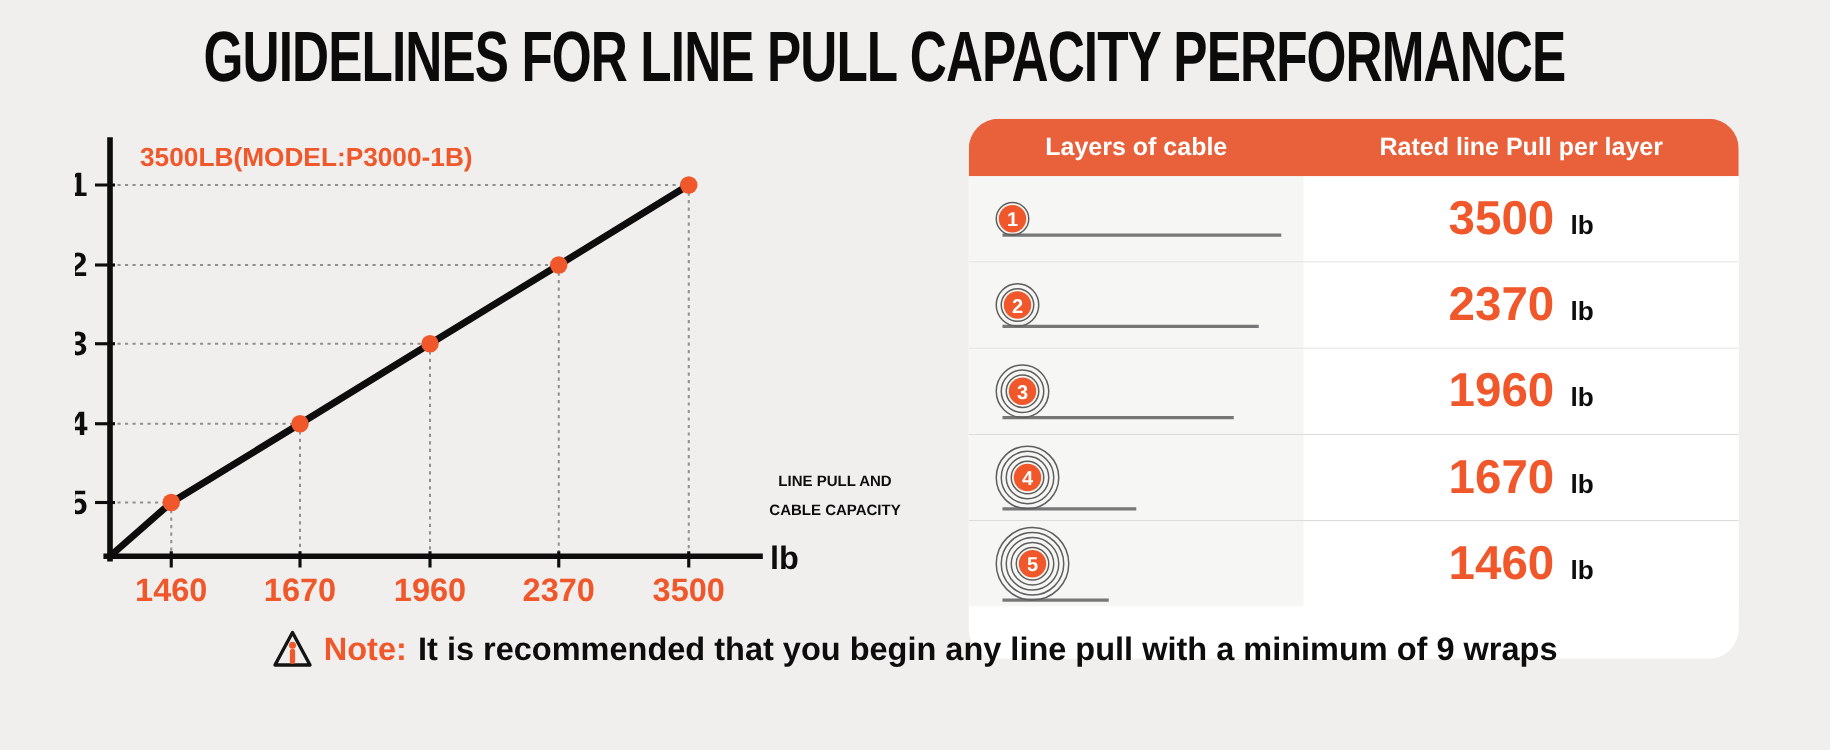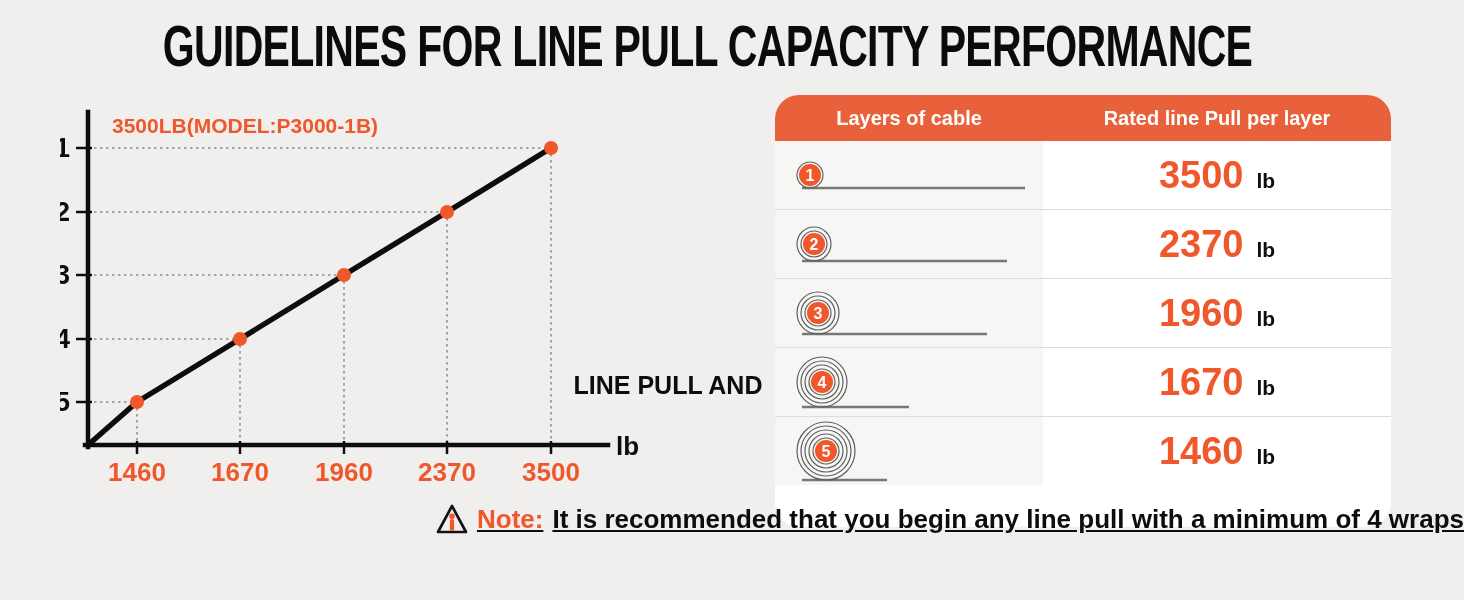--- a/index.html
+++ b/index.html
@@ -27,21 +27,21 @@
   #chart .c-title{font:bold 21px "Liberation Sans",sans-serif;}
   #chart .axis{stroke:var(--ink);stroke-width:4.5;stroke-linecap:square;}
   #chart .tick{stroke:var(--ink);stroke-width:2.5;}
   #chart .dot-line{stroke:#8F8F8F;stroke-width:1.6;stroke-dasharray:2.5 3.5;fill:none;}
   #chart .data-line{fill:none;stroke:var(--ink);stroke-width:5.5;stroke-linejoin:round;stroke-linecap:round;}
   #chart .ylab{font:bold 27px "Liberation Sans",sans-serif;fill:var(--ink);}
   #chart .xlab{font:bold 26px "Liberation Sans",sans-serif;fill:var(--accent);}
   #chart .unit{font:bold 26px "Liberation Sans",sans-serif;fill:var(--ink);}
   .axis-caption{
     position:absolute;left:572px;top:374px;width:192px;text-align:center;
-    font-weight:bold;font-size:25px;line-height:23px;color:var(--ink);
+    font-weight:bold;font-size:12px;line-height:23px;color:var(--ink);
   }
   .axis-caption span{display:block;}
   
   .cap-table{
     position:absolute;left:775px;top:95px;width:616px;height:432px;
     border-radius:24px;overflow:hidden;background:#fff;
     display:flex;flex-direction:column;
   }
   .thead{display:flex;flex:none;height:46px;background:var(--header-bg);color:#fff;
     font-weight:bold;font-size:20px;}
@@ -50,21 +50,21 @@
   .th.right{flex:1;}
   .trow{display:flex;flex:1;min-height:0;}
   .trow + .trow{border-top:1px solid #DCDCDC;}
   .tcell-left{width:268px;background:var(--left-col-bg);display:flex;align-items:center;}
   .tcell-right{flex:1;background:#fff;display:flex;align-items:center;justify-content:center;}
   .valwrap{display:flex;align-items:baseline;gap:13px;}
   .val{font-size:38px;font-weight:bold;color:var(--accent);line-height:1;}
   .unitsm{font-size:21px;font-weight:bold;color:var(--ink);}
   
   .note{position:absolute;top:503px;left:0;width:100%;font-weight:bold;font-size:26px;color:var(--ink);}
-  .note-line1{display:flex;align-items:center;justify-content:flex-end;gap:9px;text-decoration:underline;}
+  .note-line1{display:flex;align-items:center;justify-content:center;gap:9px;}
   .note-label{color:var(--accent);}
   .note-line2{margin-top:6px;text-align:center;}
   .warn-icon{flex:none;display:block;}
 </style>
 </head>
 <body>
 
 <div class="title-wrap">
   <h1 class="title">GUIDELINES FOR LINE PULL CAPACITY PERFORMANCE</h1>
 </div>
@@ -107,20 +107,21 @@
     <circle cx="77" cy="307" r="7" fill="#F0582B"></circle>
     <circle cx="180" cy="244" r="7" fill="#F0582B"></circle>
     <circle cx="284" cy="180" r="7" fill="#F0582B"></circle>
     <circle cx="387" cy="117" r="7" fill="#F0582B"></circle>
     <circle cx="491" cy="53" r="7" fill="#F0582B"></circle>
     <text x="52" y="38" class="c-title" fill="#F0582B">3500LB(MODEL:P3000-1B)</text>
   </svg>
 
 <div class="axis-caption">
   <span>LINE PULL AND</span>
+  <span>CABLE CAPACITY</span>
 </div>
 
 <div class="cap-table">
   <div class="thead">
     <div class="th left">Layers of cable</div>
     <div class="th right">Rated line Pull per layer</div>
   </div>
   <div id="tbody">
       <div class="trow">
         <div class="tcell-left">
@@ -216,15 +217,15 @@
 </div>
 
 <div class="note">
   <div class="note-line1">
     <svg class="warn-icon" width="32" height="33" viewBox="0 0 32 33">
       <path d="M16 3 L30 29 H2 Z" fill="none" stroke="#141414" stroke-width="2.7" stroke-linejoin="round"></path>
       <circle cx="16" cy="13.2" r="2.8" fill="var(--accent)"></circle>
       <path d="M16 18 V26" stroke="var(--accent)" stroke-width="4.2" stroke-linecap="round"></path>
     </svg>
     <span class="note-label">Note:</span>
-    <span>It is recommended that you begin any line pull with a minimum of 4 wraps</span>
+    <span>It is recommended that you begin any line pull with a minimum of 9 wraps</span>
   </div>
 </div>
 
 </body></html>

